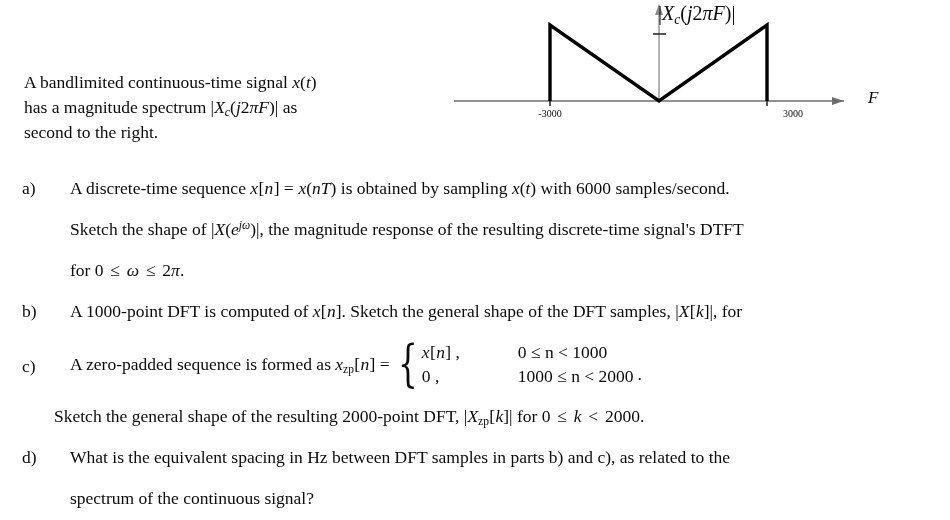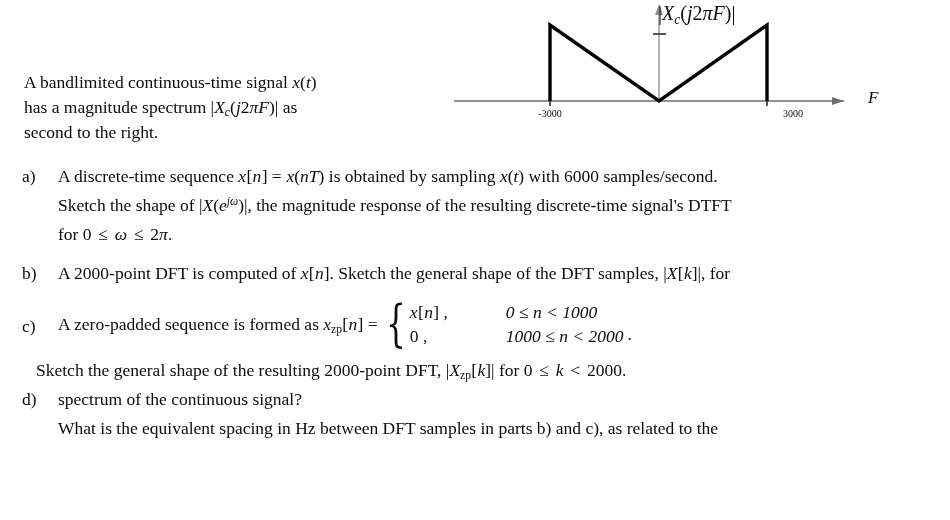--- a/index.html
+++ b/index.html
@@ -87,23 +87,23 @@
     padding-left: 54px;
     margin-bottom: 14px;
   }
   .item-marker {
     position: absolute;
     left: 22px;
     top: 0;
     width: 30px;
     text-align: left;
   }
-  .item-body p { margin: 4px; }
+  .item-body p { margin: 16px; }
   .sub-para {
-    padding-left: 36px;
+    padding-left: 54px;
   }
 
   
   .cases-wrap {
     display: inline-flex;
     align-items: center;
     vertical-align: middle;
     margin: 0 2px;
   }
   .brace {
@@ -118,21 +118,21 @@
     display: inline-block;
     font-size: 17.5px;
     line-height: 24px;
   }
   .cases-row {
     display: flex;
     white-space: nowrap;
     align-items: center;
   }
   .case-val { width: 96px; }
-  .case-cond { text-align: left; font-style: italic; }
+  .case-cond { text-align: left; }
   .cases-period {
     align-self: flex-end;
     font-size: 17.5px;
     margin-left: 4px;
     padding-bottom: 1px;
   }
 </style>
 </head>
 <body>
 
@@ -180,21 +180,21 @@
     <div class="item-body">
       <p><span>A discrete-time sequence </span><span class="mi">x</span><span class="bar">[</span><span class="mi">n</span><span class="bar">] = </span><span class="mi">x</span><span class="mr">(</span><span class="mi">n</span><span class="mi">T</span><span>) is obtained by sampling </span><span class="mi">x</span><span class="mr">(</span><span class="mi">t</span><span>) with 6000 samples/second.</span></p>
       <p><span>Sketch the shape of |</span><span class="mi">X</span><span class="mr">(</span><span class="mi">e</span><sup class="mp">jω</sup><span>)|, the magnitude response of the resulting discrete-time signal's DTFT</span></p>
       <p><span>for 0 </span><span class="op">≤</span><span class="mi"> ω </span><span class="op">≤</span><span> 2</span><span class="mi">π</span><span>.</span></p>
     </div>
   </div>
 
   <div class="item">
     <div class="item-marker">b)</div>
     <div class="item-body">
-      <p><span>A 2000-point DFT is computed of </span><span class="mi">x</span><span class="bar">[</span><span class="mi">n</span><span>]. Sketch the general shape of the DFT samples, |</span><span class="mi">X</span><span class="bar">[</span><span class="mi">k</span><span>]|, for</span></p>
+      <p><span>A 1000-point DFT is computed of </span><span class="mi">x</span><span class="bar">[</span><span class="mi">n</span><span>]. Sketch the general shape of the DFT samples, |</span><span class="mi">X</span><span class="bar">[</span><span class="mi">k</span><span>]|, for</span></p>
     </div>
   </div>
 
   <div class="item" style="margin-bottom:10px;">
     <div class="item-marker" style="top:14px;">c)</div>
     <div class="item-body">
       <p style="display:flex; align-items:center;">
         <span style="padding-bottom:0px;text-align:right;"><span>A zero-padded sequence is formed as </span><span class="mi">x</span><sub class="ms">zp</sub><span class="bar">[</span><span class="mi">n</span><span class="bar">] =</span></span>
         <span class="cases-wrap">
           <span class="brace">{</span>
@@ -214,18 +214,18 @@
     </div>
   </div>
 
   <div class="sub-para">
     <span>Sketch the general shape of the resulting 2000-point DFT, |</span><span class="mi">X</span><sub class="ms">zp</sub><span class="bar">[</span><span class="mi">k</span><span>]| for 0 </span><span class="op">≤</span><span class="mi"> k </span><span class="op">&lt;</span><span> 2000.</span>
   </div>
 
   <div class="item">
     <div class="item-marker">d)</div>
     <div class="item-body">
+      <p>What is the equivalent spacing in Hz between DFT samples in parts b) and c), as related to the</p>
       <p>spectrum of the continuous signal?</p>
-      <p>What is the equivalent spacing in Hz between DFT samples in parts b) and c), as related to the</p>
     </div>
   </div>
 
 </div>
 
 </body></html>

